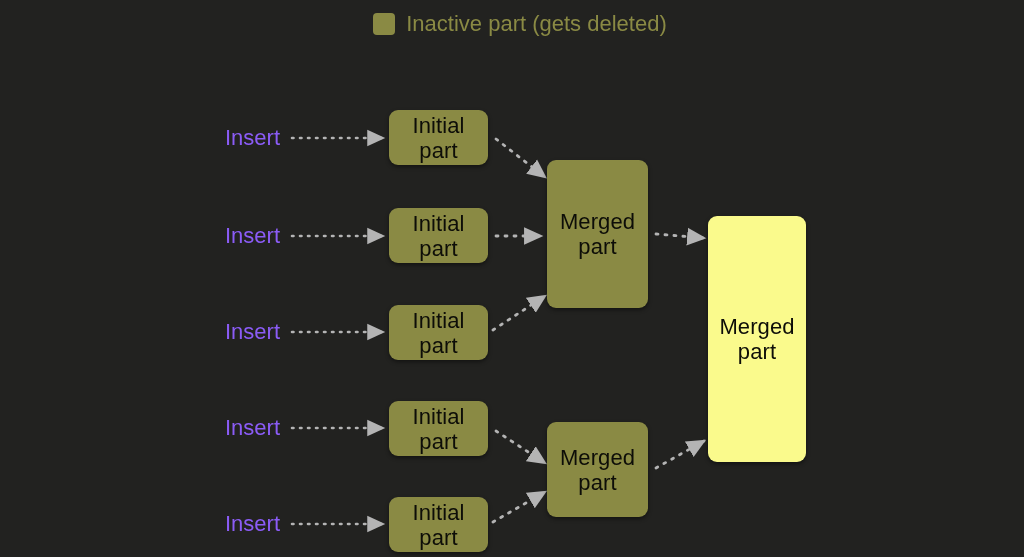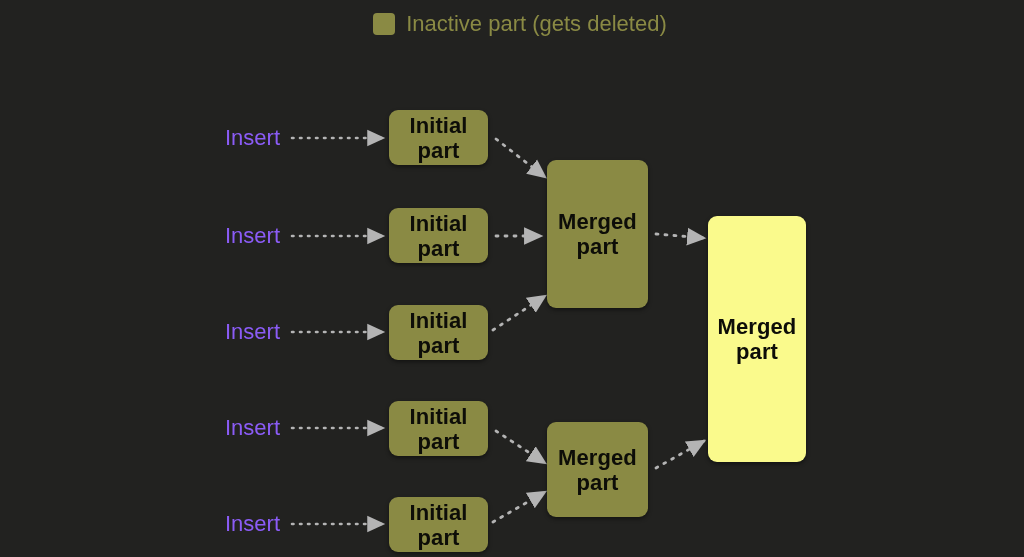--- a/index.html
+++ b/index.html
@@ -58,21 +58,20 @@
     box-sizing: border-box;
     display: flex;
     align-items: center;
     justify-content: center;
     text-align: center;
     color: #0d0d08;
     font-size: 22px;
     line-height: 25px;
     letter-spacing: 0.1px;
     box-shadow: 0 2px 4px rgba(0,0,0,0.45);
-    font-weight: bold;
   }
   .node.inactive { background: #8a8a44; }
   .node.active   { background: #fafa8c; }
   .node .node-text { display: block; padding: 0 4px; }
 
   
   .insert-label {
     position: absolute;
     color: #8b5cf6;
     font-size: 22px;

